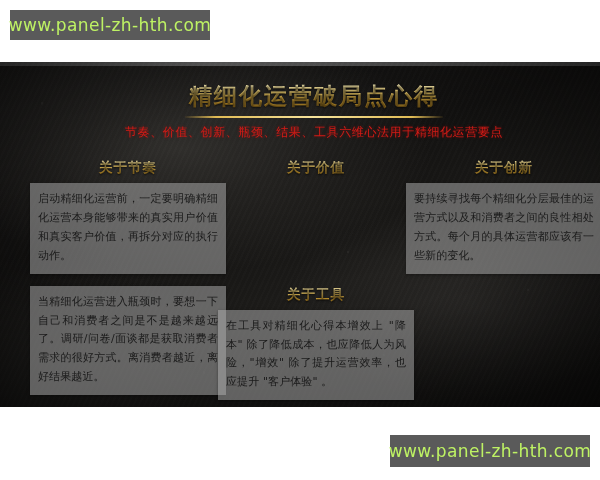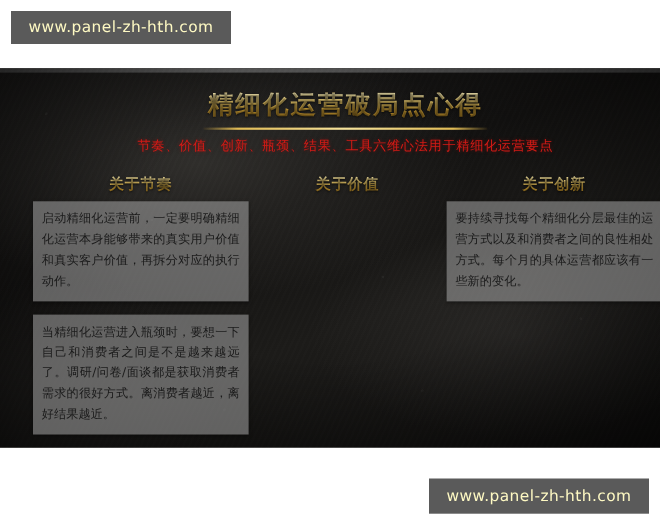--- a/index.html
+++ b/index.html
@@ -12,23 +12,23 @@
     height: 480px;
     position: relative;
     overflow: hidden;
     font-family: "DejaVu Sans", "Liberation Sans", sans-serif;
   }
 
   
   .watermark {
     position: absolute;
     background: #5a5a5a;
-    color: #fef9c3;
+    color: #bef264;
     font-family: "DejaVu Sans", "Liberation Sans", sans-serif;
-    font-size: 14px;
+    font-size: 17px;
     letter-spacing: 0.4px;
     display: flex;
     align-items: center;
     justify-content: center;
     white-space: nowrap;
   }
   #watermark-top {
     left: 10px;
     top: 10px;
     width: 200px;
@@ -200,19 +200,23 @@
     <div class="card">
       <div class="card-heading">关于创新</div>
       <div class="card-body">要持续寻找每个精细化分层最佳的运营方式以及和消费者之间的良性相处方式。每个月的具体运营都应该有一些新的变化。</div>
     </div>
 
     <div class="card row2">
       <div class="card-body">当精细化运营进入瓶颈时，要想一下自己和消费者之间是不是越来越远了。调研/问卷/面谈都是获取消费者需求的很好方式。离消费者越近，离好结果越近。</div>
     </div>
 
 
+    <div class="card row2">
+      <div class="card-heading">关于工具</div>
+      <div class="card-body">在工具对精细化心得本增效上 "降本" 除了降低成本，也应降低人为风险，"增效" 除了提升运营效率，也应提升 "客户体验" 。</div>
+    </div>
 
   </div>
 </div>
 
 <div class="watermark" id="watermark-bottom">
   <span>www.panel-zh-hth.com</span>
 </div>
 
 </body></html>

